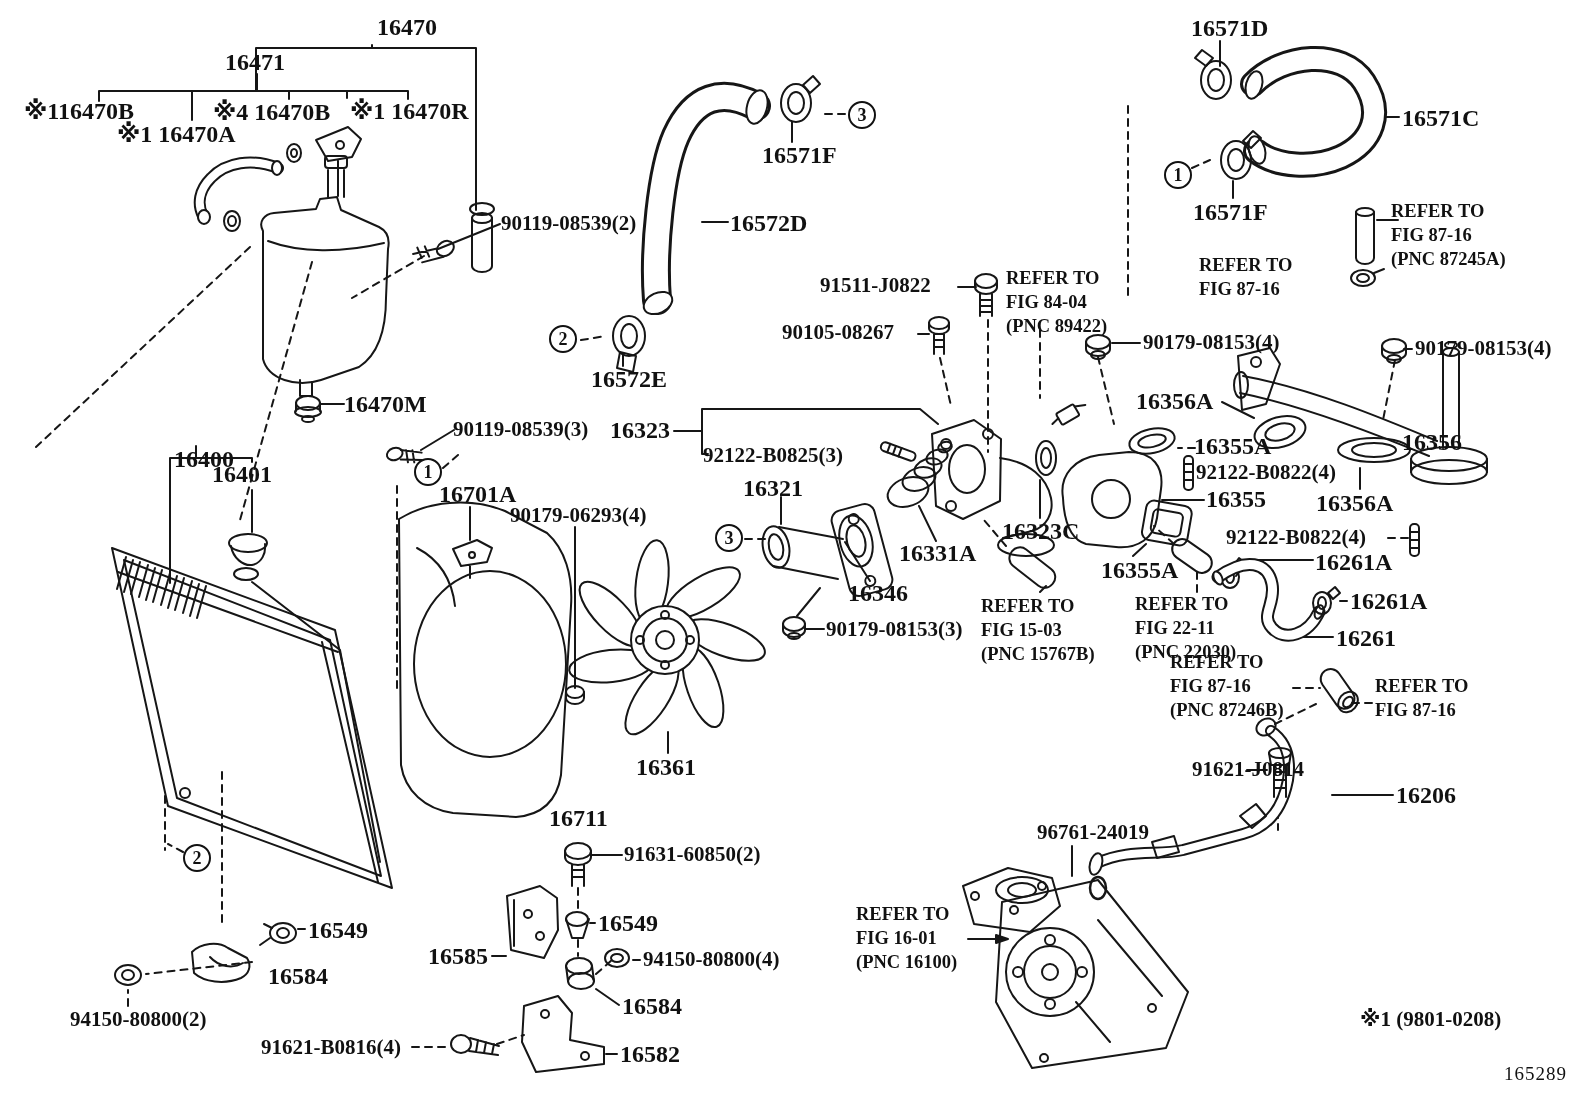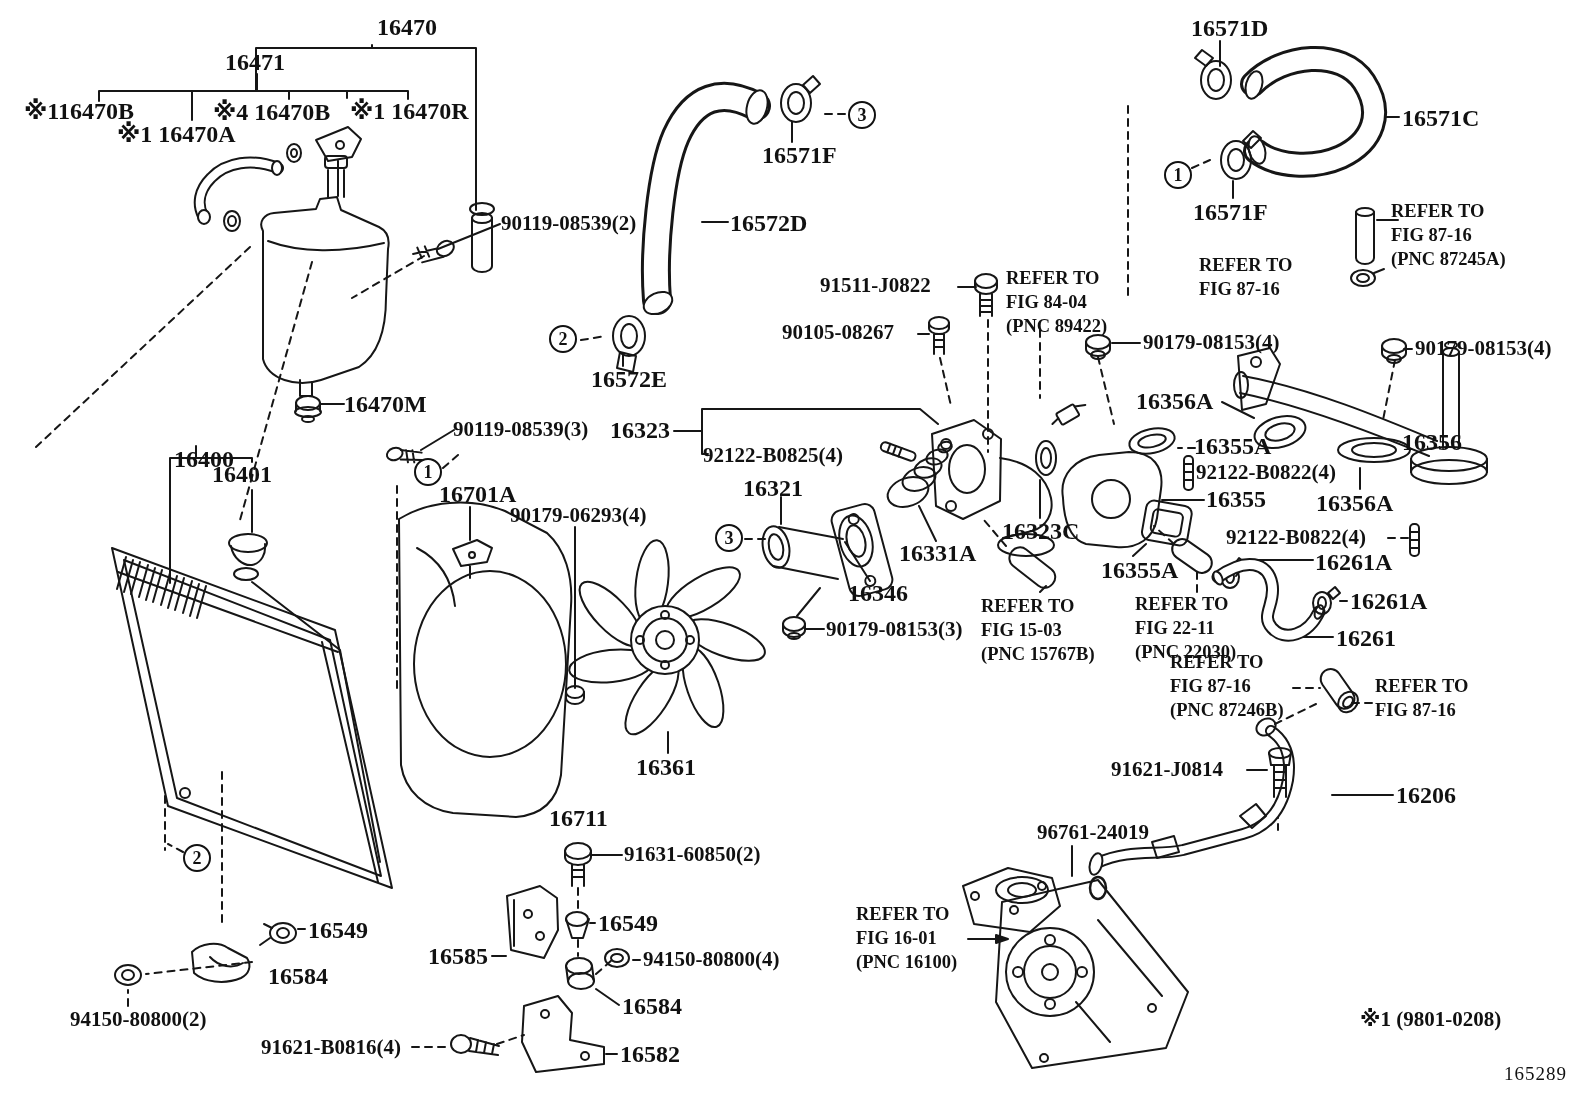--- a/index.html
+++ b/index.html
@@ -439,21 +439,21 @@
       <div class="lbl lg" style="left: 1136px; top: 389px;">16356A</div>
       <div class="lbl lg" style="left: 1194px; top: 434px;">16355A</div>
       <div class="lbl md" style="left: 1196px; top: 461px;">92122-B0822(4)</div>
       <div class="lbl lg" style="left: 1206px; top: 487px;">16355</div>
       <div class="lbl lg" style="left: 1316px; top: 491px;">16356A</div>
       <div class="lbl lg" style="left: 1402px; top: 430px; text-align: right;">16356</div>
       <div class="lbl md" style="left: 1415px; top: 337px;">90179-08153(4)</div>
       <div class="lbl md" style="left: 1226px; top: 526px;">92122-B0822(4)</div>
       <div class="lbl lg" style="left: 610px; top: 418px;">16323</div>
       <div class="lbl md" style="left: 453px; top: 418px;">90119-08539(3)</div>
-      <div class="lbl md" style="left: 703px; top: 444px;">92122-B0825(4)</div>
+      <div class="lbl md" style="left: 703px; top: 444px;">92122-B0825(3)</div>
       <div class="lbl lg" style="left: 743px; top: 476px;">16321</div>
       <div class="lbl lg" style="left: 439px; top: 482px;">16701A</div>
       <div class="lbl md" style="left: 510px; top: 504px;">90179-06293(4)</div>
       <div class="lbl lg" style="left: 848px; top: 581px;">16346</div>
       <div class="lbl lg" style="left: 899px; top: 541px;">16331A</div>
       <div class="lbl lg" style="left: 1002px; top: 519px;">16323C</div>
       <div class="lbl md" style="left: 826px; top: 618px;">90179-08153(3)</div>
       <div class="lbl lg" style="left: 1101px; top: 558px;">16355A</div>
       <div class="lbl sm" style="left: 981px; top: 594px;">REFER TO
 FIG 15-03
@@ -477,21 +477,21 @@
       <div class="lbl md" style="left: 624px; top: 843px;">91631-60850(2)</div>
       <div class="lbl lg" style="left: 598px; top: 911px;">16549</div>
       <div class="lbl md" style="left: 643px; top: 948px;">94150-80800(4)</div>
       <div class="lbl lg" style="left: 622px; top: 994px;">16584</div>
       <div class="lbl lg" style="left: 620px; top: 1042px;">16582</div>
       <div class="lbl lg" style="left: 308px; top: 918px;">16549</div>
       <div class="lbl lg" style="left: 268px; top: 964px;">16584</div>
       <div class="lbl lg" style="left: 428px; top: 944px;">16585</div>
       <div class="lbl md" style="left: 70px; top: 1008px;">94150-80800(2)</div>
       <div class="lbl md" style="left: 261px; top: 1036px;">91621-B0816(4)</div>
-      <div class="lbl md" style="left: 1111px; top: 758px;">91621-J0814</div>
+      <div class="lbl md" style="left: 1192px; top: 758px;">91621-J0814</div>
       <div class="lbl lg" style="left: 1396px; top: 783px;">16206</div>
       <div class="lbl md" style="left: 1037px; top: 821px;">96761-24019</div>
       <div class="lbl sm" style="left: 856px; top: 902px;">REFER TO
 FIG 16-01
 (PNC 16100)</div>
       <div class="lbl note" style="left: 1360px; top: 1008px;">※1 (9801-0208)</div>
       <div class="lbl fig" style="left: 1504px; top: 1064px;">165289</div>
       <div class="callout" style="left: 848px; top: 101px;">3</div>
       <div class="callout" style="left: 1164px; top: 161px;">1</div>
       <div class="callout" style="left: 549px; top: 325px;">2</div>

